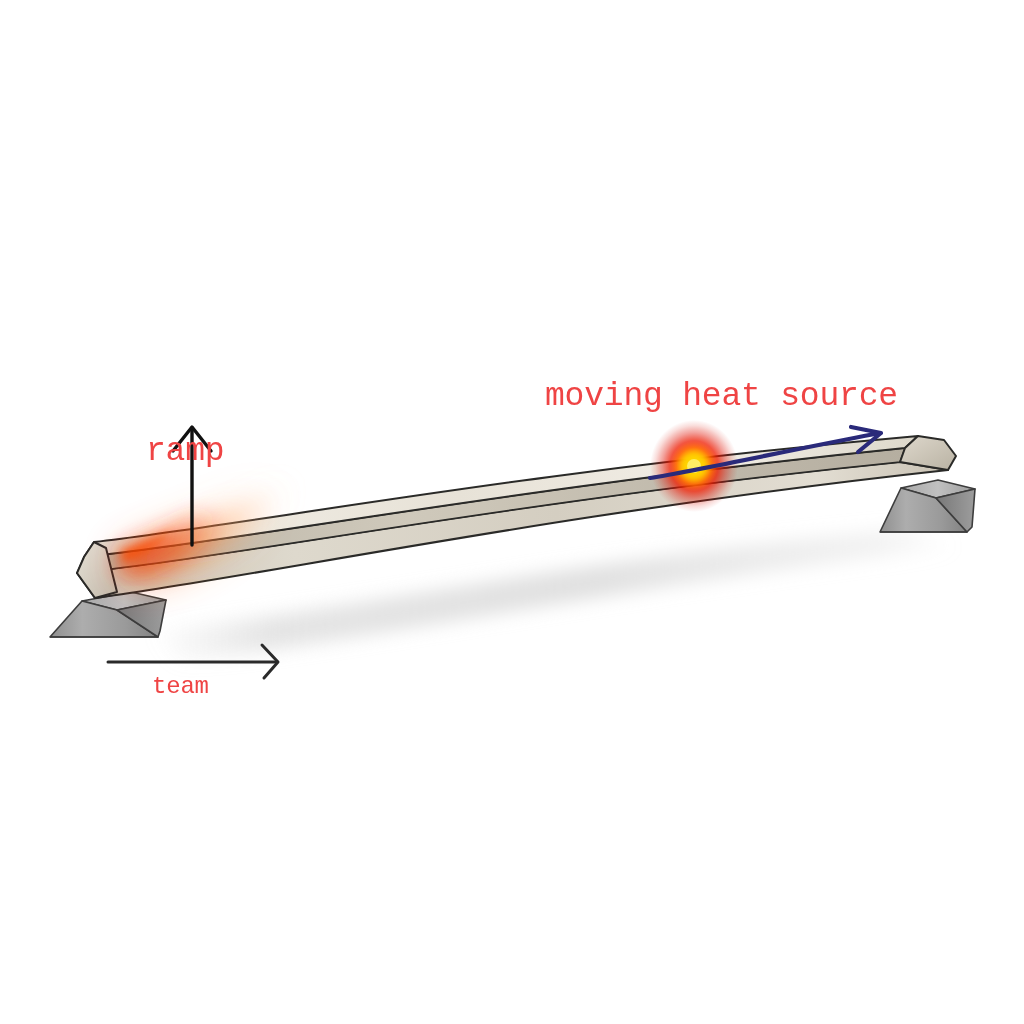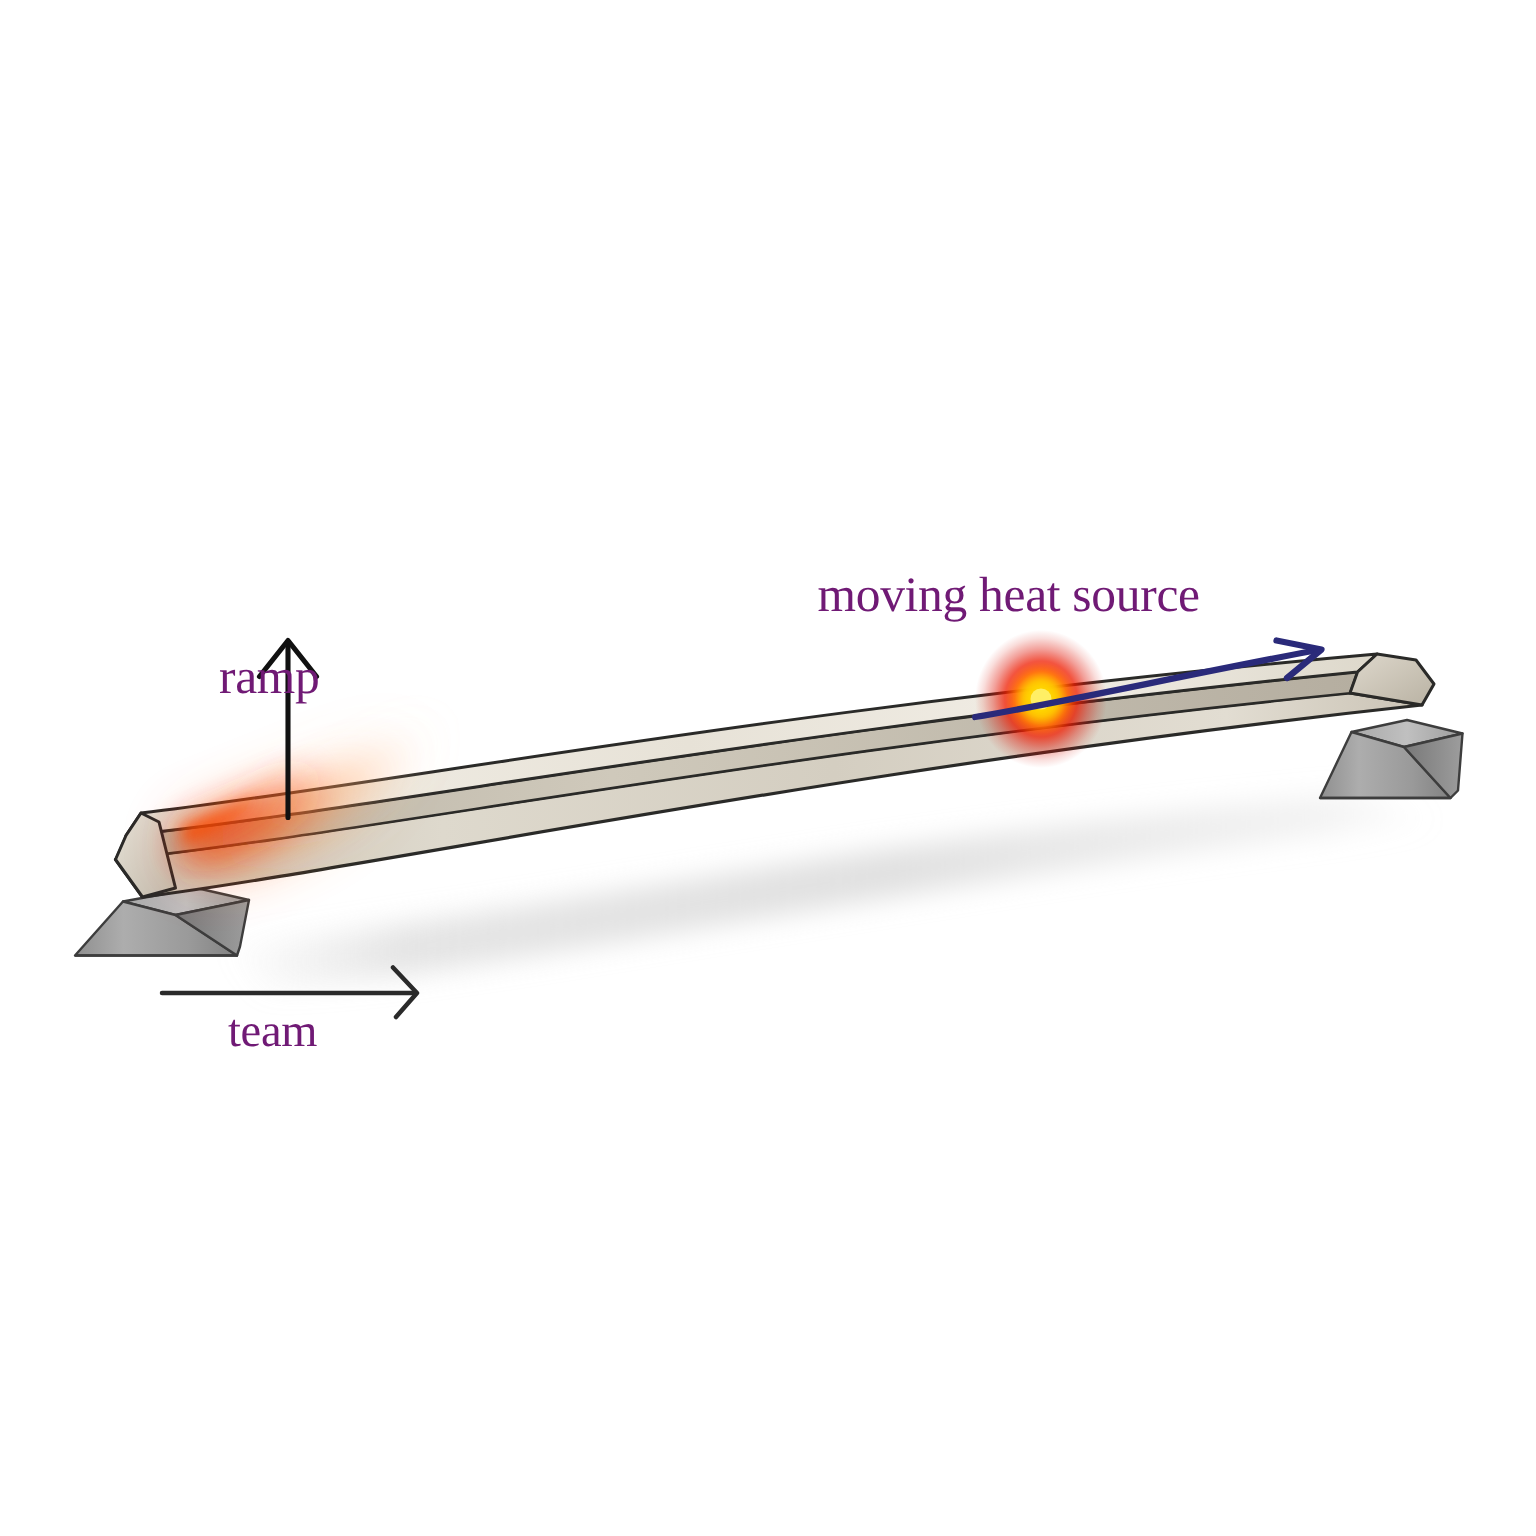--- a/index.html
+++ b/index.html
@@ -17,43 +17,43 @@
   }
   #scene-svg {
     position: absolute;
     left: 0;
     top: 0;
     width: 1024px;
     height: 1024px;
   }
   .label {
     position: absolute;
-    color: #701a75;
-    font-family: Liberation Serif, serif;
+    color: #ef4444;
+    font-family: Liberation Mono, monospace;
     font-weight: 400;
     white-space: pre;
     letter-spacing: -0.2px;
   }
   #label-ramp-heating {
     left: 146px;
     top: 347px;
     font-size: 33px;
     line-height: 42px;
     text-align: center;
   }
   #label-moving-heat-source {
     left: 545px;
     top: 377px;
     font-size: 33px;
     line-height: 40px;
   }
   #label-time-axis {
     left: 152px;
     top: 669px;
-    font-size: 31px;
+    font-size: 24px;
     line-height: 36px;
   }
 </style>
 </head>
 <body>
 
 <div id="stage">
 
   <svg id="scene-svg" viewBox="0 0 1024 1024">
     <defs>

